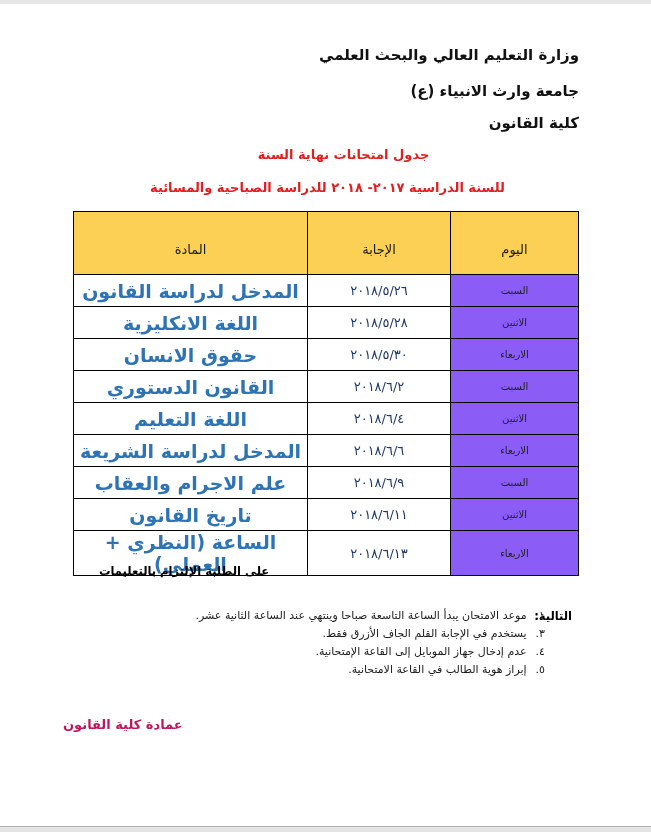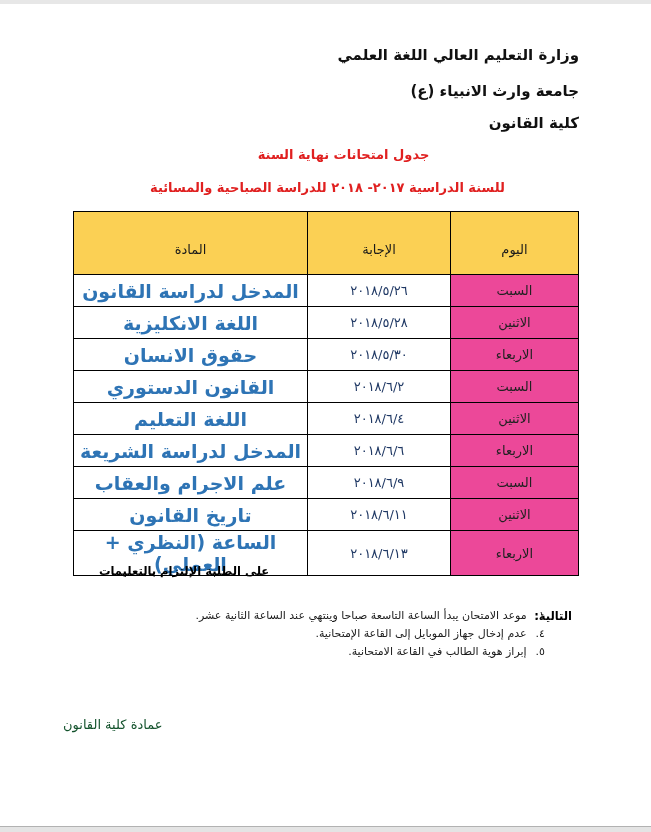--- a/index.html
+++ b/index.html
@@ -20,39 +20,39 @@
   .title.t2{top:180px;left:2px}
 
   table.exam{
     position:absolute;top:211px;left:73px;width:505px;
     border-collapse:collapse;direction:rtl;table-layout:fixed;
   }
   .exam th,.exam td{border:1px solid #000;text-align:center;vertical-align:middle;padding:0;overflow:hidden}
   .exam tr.head{height:63px}
   .exam th{background:#fbd054;font-weight:normal;font-size:13px;color:#1a1a1a;padding-top:12px}
   .exam tr.row{height:32px}
-  .exam td.day{background:#ec4899;font-size:13px;color:#222}
+  .exam td.day{background:#8b5cf6;font-size:10px;color:#222}
   .exam td.date{color:#1f3864;font-size:13px}
   .exam td.subject{color:#2e74b5;font-weight:bold;font-size:19px}
 
   .lead-left{position:absolute;left:99px;top:564px;direction:rtl;font-weight:bold;font-size:11.5px;color:#000;white-space:nowrap}
   .lead-right{position:absolute;right:79px;top:609px;direction:rtl;font-weight:bold;font-size:11.5px;color:#000;white-space:nowrap}
 
   .inst-list{position:absolute;top:607px;right:106px;direction:rtl}
   .inst{font-size:11px;line-height:18px;color:#1a1a1a;text-align:right;white-space:nowrap}
   .inst .num{display:inline-block;margin-left:9px}
 
-  .signature{position:absolute;left:63px;top:717px;direction:rtl;font-weight:normal;font-size:13px;color:#14532d;white-space:nowrap}
+  .signature{position:absolute;left:63px;top:717px;direction:rtl;font-weight:bold;font-size:13px;color:#be185d;white-space:nowrap}
 </style>
 </head>
 <body>
 
 <div class="top-strip"></div>
 
-<div class="hdr l1">وزارة التعليم العالي اللغة العلمي</div>
+<div class="hdr l1">وزارة التعليم العالي والبحث العلمي</div>
 <div class="hdr l2">جامعة وارث الانبياء (ع)</div>
 <div class="hdr l3">كلية القانون</div>
 
 <div class="title t1">جدول امتحانات نهاية السنة</div>
 <div class="title t2">للسنة الدراسية ٢٠١٧-  ٢٠١٨ للدراسة الصباحية والمسائية</div>
 
 <table class="exam" dir="rtl">
   <colgroup>
       <col style="width:128px">
       <col style="width:143px">
@@ -113,20 +113,23 @@
   </table>
 
 <div class="lead-left">على الطلبة الإلتزام بالتعليمات</div>
 <div class="lead-right">التالية:</div>
 
 <div class="inst-list">
   <div class="inst">
     <span class="num">١.</span><span>موعد الامتحان يبدأ الساعة التاسعة صباحا وينتهي عند الساعة الثانية عشر.</span>
   </div>
   <div class="inst">
+    <span class="num">٣.</span><span>يستخدم في الإجابة القلم الجاف الأزرق فقط.</span>
+  </div>
+  <div class="inst">
     <span class="num">٤.</span><span>عدم إدخال جهاز الموبايل إلى القاعة الإمتحانية.</span>
   </div>
   <div class="inst">
     <span class="num">٥.</span><span>إبراز هوية الطالب في القاعة الامتحانية.</span>
   </div>
 </div>
 
 <div class="signature">عمادة كلية القانون</div>
 
 <div class="bottom-strip"></div>

